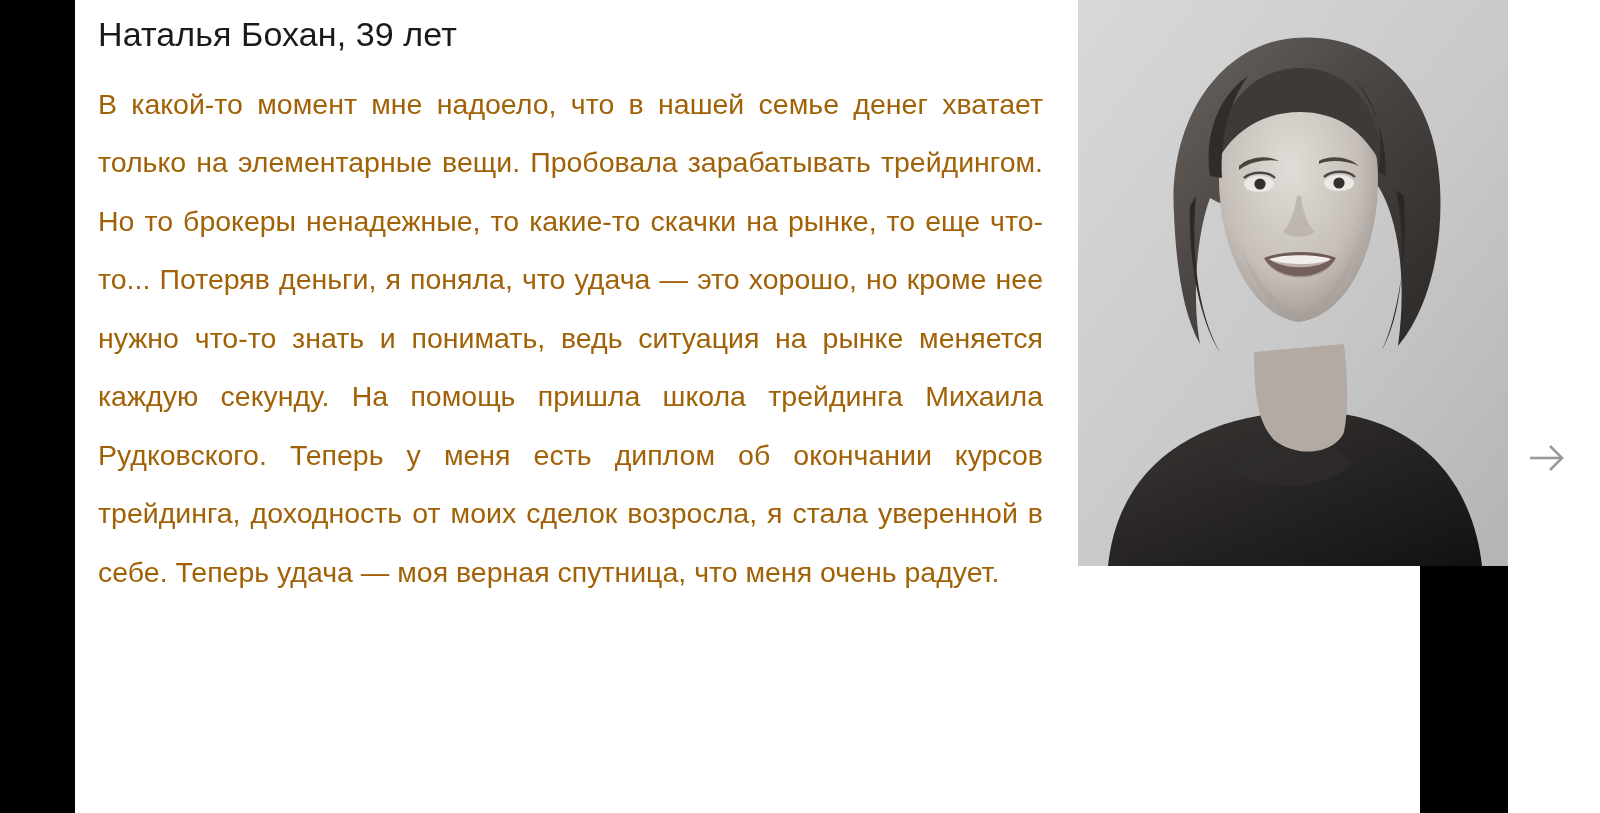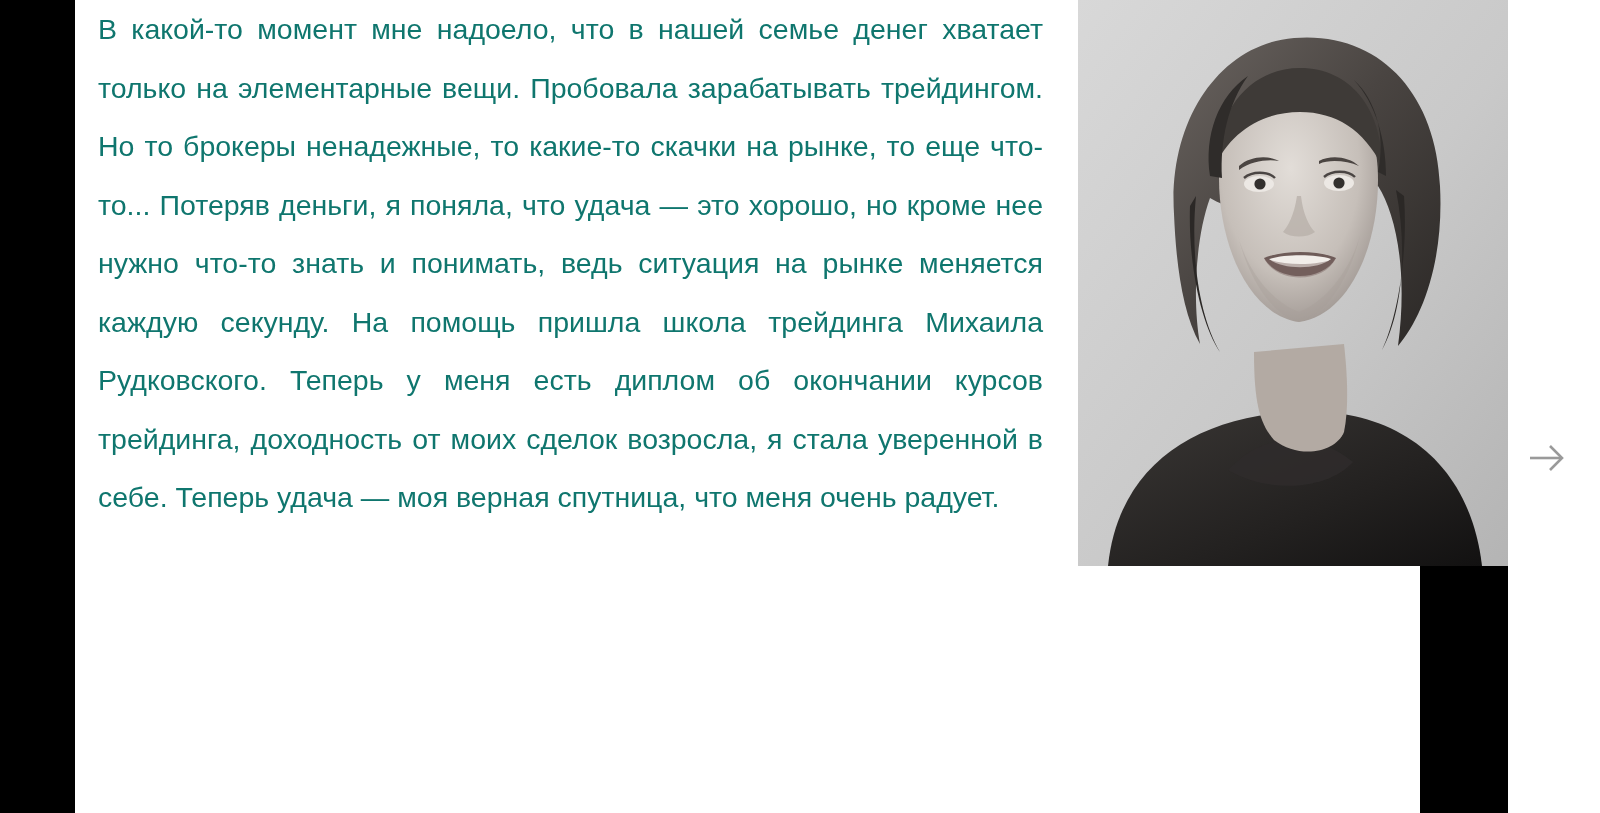--- a/index.html
+++ b/index.html
@@ -50,21 +50,21 @@
     font-weight: 400;
     color: #1a1a1a;
     margin: 14px 0 20px 0;
     letter-spacing: 0.1px;
   }
   .quote-text {
     font-size: 28.5px;
     line-height: 58.5px;
     text-align: justify;
     text-justify: inter-word;
-    color: #0f766e;
+    color: #a16207;
     margin: 0;
   }
 
   
   .portrait-wrap {
     position: absolute;
     left: 1078px;
     top: 0;
     width: 430px;
     height: 566px;
@@ -93,20 +93,21 @@
 </style>
 </head>
 <body>
 
 <div id="page">
 
   <div class="bar-left"></div>
   <div class="bar-bottom-right"></div>
 
   <div class="testimonial">
+    <div class="person-name">Наталья Бохан, 39 лет</div>
     <p class="quote-text">В какой-то момент мне надоело, что в нашей семье денег хватает только на элементарные вещи. Пробовала зарабатывать трейдингом. Но то брокеры ненадежные, то какие-то скачки на рынке, то еще что-то... Потеряв деньги, я поняла, что удача — это хорошо, но кроме нее нужно что-то знать и понимать, ведь ситуация на рынке меняется каждую секунду. На помощь пришла школа трейдинга Михаила Рудковского. Теперь у меня есть диплом об окончании курсов трейдинга, доходность от моих сделок возросла, я стала уверенной в себе. Теперь удача — моя верная спутница, что меня очень радует.</p>
   </div>
 
   <div class="portrait-wrap">
     <svg class="portrait-svg" viewBox="0 0 430 566" preserveAspectRatio="xMidYMid slice">
       <defs>
         <linearGradient id="bgGrad" x1="0" y1="0" x2="1" y2="1">
           <stop offset="0%" stop-color="#d8d8d8"></stop>
           <stop offset="55%" stop-color="#c9c9c9"></stop>
           <stop offset="100%" stop-color="#b4b4b4"></stop>

